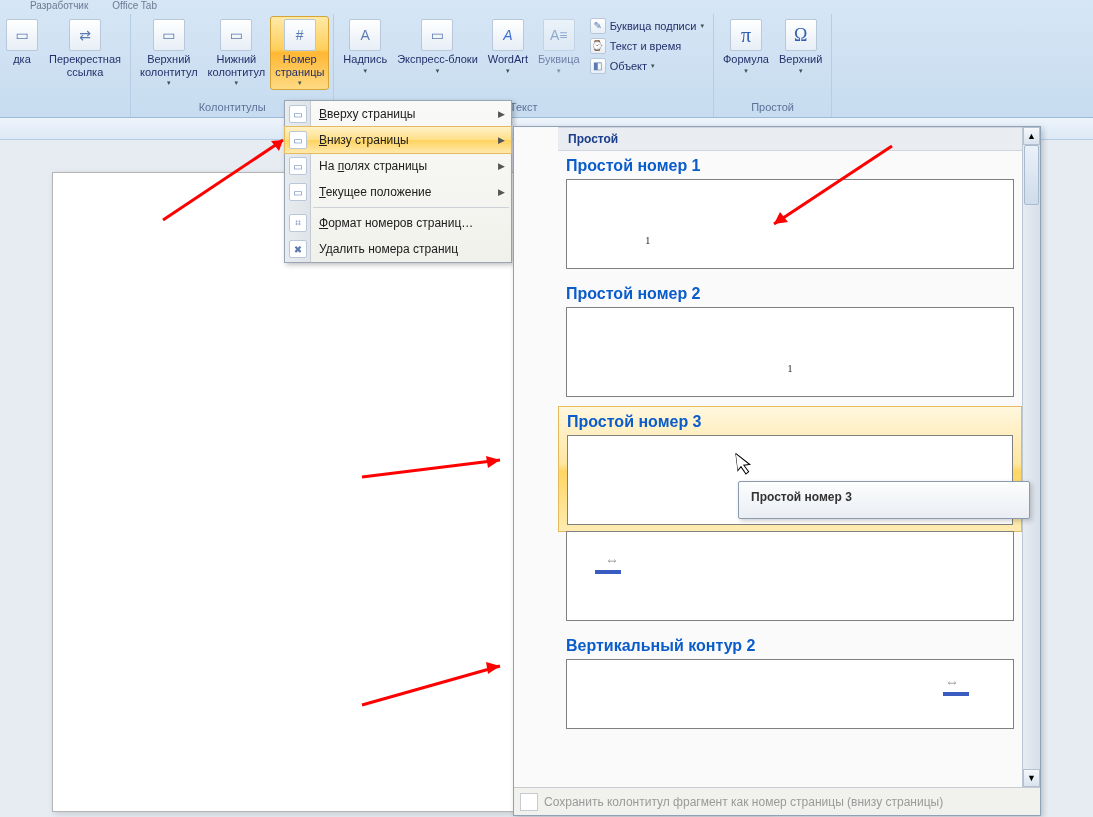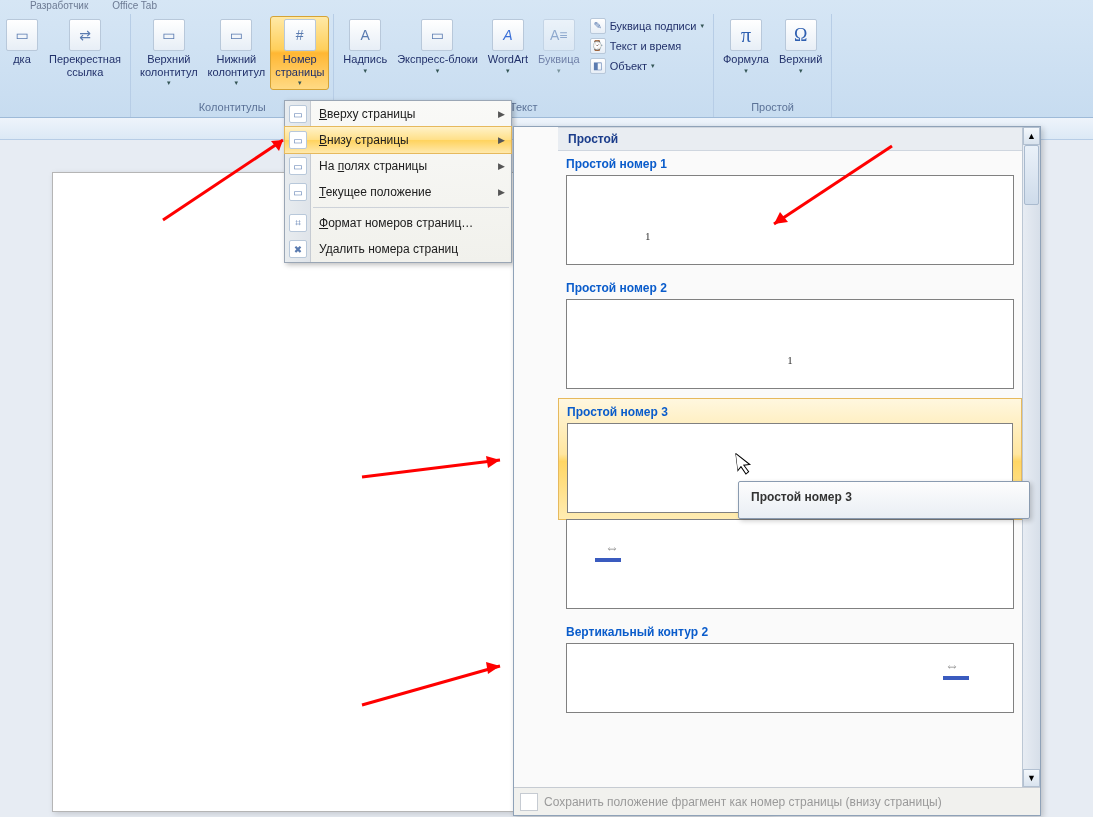--- a/index.html
+++ b/index.html
@@ -147,21 +147,21 @@
     background: #e9edf2;
     color: #1a3c8b;
     font-weight: bold;
     font-size: 12px;
     padding: 4px 10px;
     border-top: 1px solid #cfd6df;
     border-bottom: 1px solid #cfd6df;
   }
   .item-title {
     color: #0a5ccb;
-    font-size: 12px;
+    font-size: 16px;
     font-weight: bold;
     padding: 6px 8px 4px 8px;
   }
   .item-preview {
     margin: 0 8px 10px 8px;
     border: 1px solid #808080;
     height: 90px;
     background: #fff;
     position: relative;
   }
@@ -420,21 +420,21 @@
   </div>
 
   <div class="gallery-scrollbar">
     <div class="sb-btn">▲</div>
     <div class="sb-thumb"></div>
     <div class="sb-btn" style="position:absolute;bottom:0">▼</div>
   </div>
 
   <div class="gallery-footer">
     <div class="mi-ico"></div>
-    <span>Сохранить положение фрагмент как номер страницы (внизу страницы)</span>
+    <span>Сохранить колонтитул фрагмент как номер страницы (внизу страницы)</span>
   </div>
 </div>
 
 <div class="tooltip">
   <div class="tt-title">Простой номер 3</div>
 </div>
 
 <div class="cursor">
   <svg width="18" height="24">
       <path d="M0 0 L0 18 L4 14 L8 22 L11 20 L7 13 L13 13 Z" fill="#fff" stroke="#000" stroke-width="1"></path>

